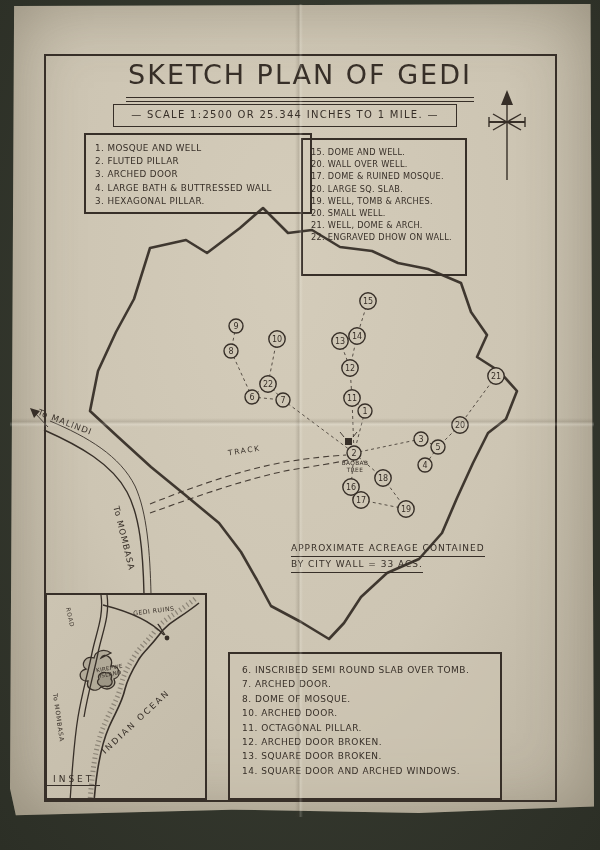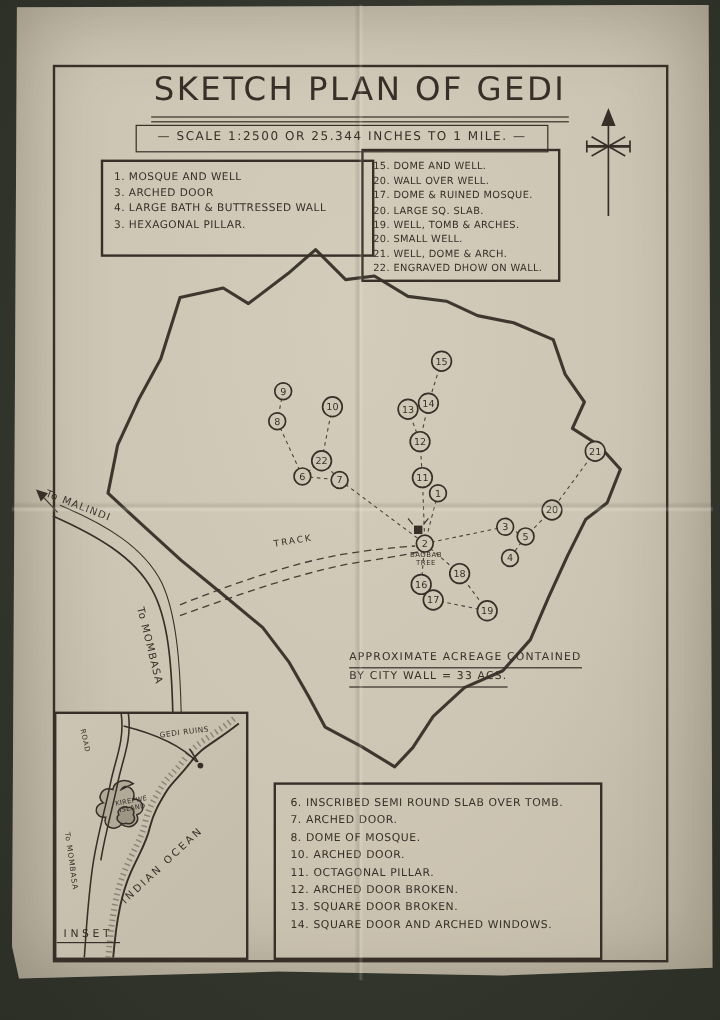--- a/index.html
+++ b/index.html
@@ -27,21 +27,21 @@
   #title{left:118px;top:59px;width:364px;text-align:center;
     font-size:27px;letter-spacing:2px;font-family:"DejaVu Sans",sans-serif;
     color:var(--ink);z-index:5;white-space:nowrap;}
   #title-underline{left:126px;top:97px;width:348px;height:5px;
     border-top:1.8px solid var(--ink);border-bottom:1.3px solid var(--ink);z-index:5;}
   #scale-box{left:113px;top:104px;width:344px;height:23px;border:1.6px solid var(--ink);
     text-align:center;line-height:20px;font-size:10px;letter-spacing:1.3px;z-index:5;white-space:nowrap;}
   .box{border:2px solid var(--ink);z-index:6;}
   #legend-left{left:84px;top:133px;width:228px;height:81px;padding:7px 9px;}
   #legend-left .legend-line{font-size:8.8px;line-height:13.2px;letter-spacing:.4px;white-space:nowrap;}
-  #legend-right{left:301px;top:124px;width:166px;height:111px;padding:6px 8px;}
+  #legend-right{left:301px;top:138px;width:166px;height:138px;padding:6px 8px;}
   #legend-right .legend-line{font-size:8.2px;line-height:12.2px;letter-spacing:.3px;white-space:nowrap;}
   #legend-bottom{left:228px;top:652px;width:274px;height:148px;padding:9px 12px;
     background:rgba(205,197,179,.6);}
   #legend-bottom .legend-line{font-size:9px;line-height:14.4px;letter-spacing:.5px;white-space:nowrap;}
   #map-svg{left:0;top:0;z-index:4;}
   .wall{fill:none;stroke:var(--ink);stroke-width:2.6;stroke-linejoin:round;opacity:.95;}
   .road{fill:none;stroke:var(--ink);stroke-width:1.4;}
   .thin{stroke-width:.9;}
   .track{fill:none;stroke:var(--ink);stroke-width:1.1;stroke-dasharray:6 4;opacity:.9;}
   .connector{stroke:var(--ink);stroke-width:.9;stroke-dasharray:3 3;opacity:.88;}
@@ -94,20 +94,21 @@
     <line x1="9" y1="34" x2="45" y2="34" class="cp2"></line>
     <line x1="13" y1="26" x2="41" y2="42" class="cp"></line>
     <line x1="13" y1="42" x2="41" y2="26" class="cp"></line>
     <line x1="9" y1="29" x2="9" y2="39" class="cp"></line>
     <line x1="45" y1="29" x2="45" y2="39" class="cp"></line>
   </svg>
 
   <div id="legend-left" class="abs box">
     <div>
         <div class="legend-line">1. MOSQUE AND WELL</div>
+        <div class="legend-line">2. FLUTED PILLAR</div>
         <div class="legend-line">3. ARCHED DOOR</div>
         <div class="legend-line">4. LARGE BATH &amp; BUTTRESSED WALL</div>
         <div class="legend-line">3. HEXAGONAL PILLAR.</div>
       </div>
   </div>
 
   <div id="legend-right" class="abs box">
     <div>
         <div class="legend-line">15. DOME AND WELL.</div>
         <div class="legend-line">20. WALL OVER WELL.</div>

